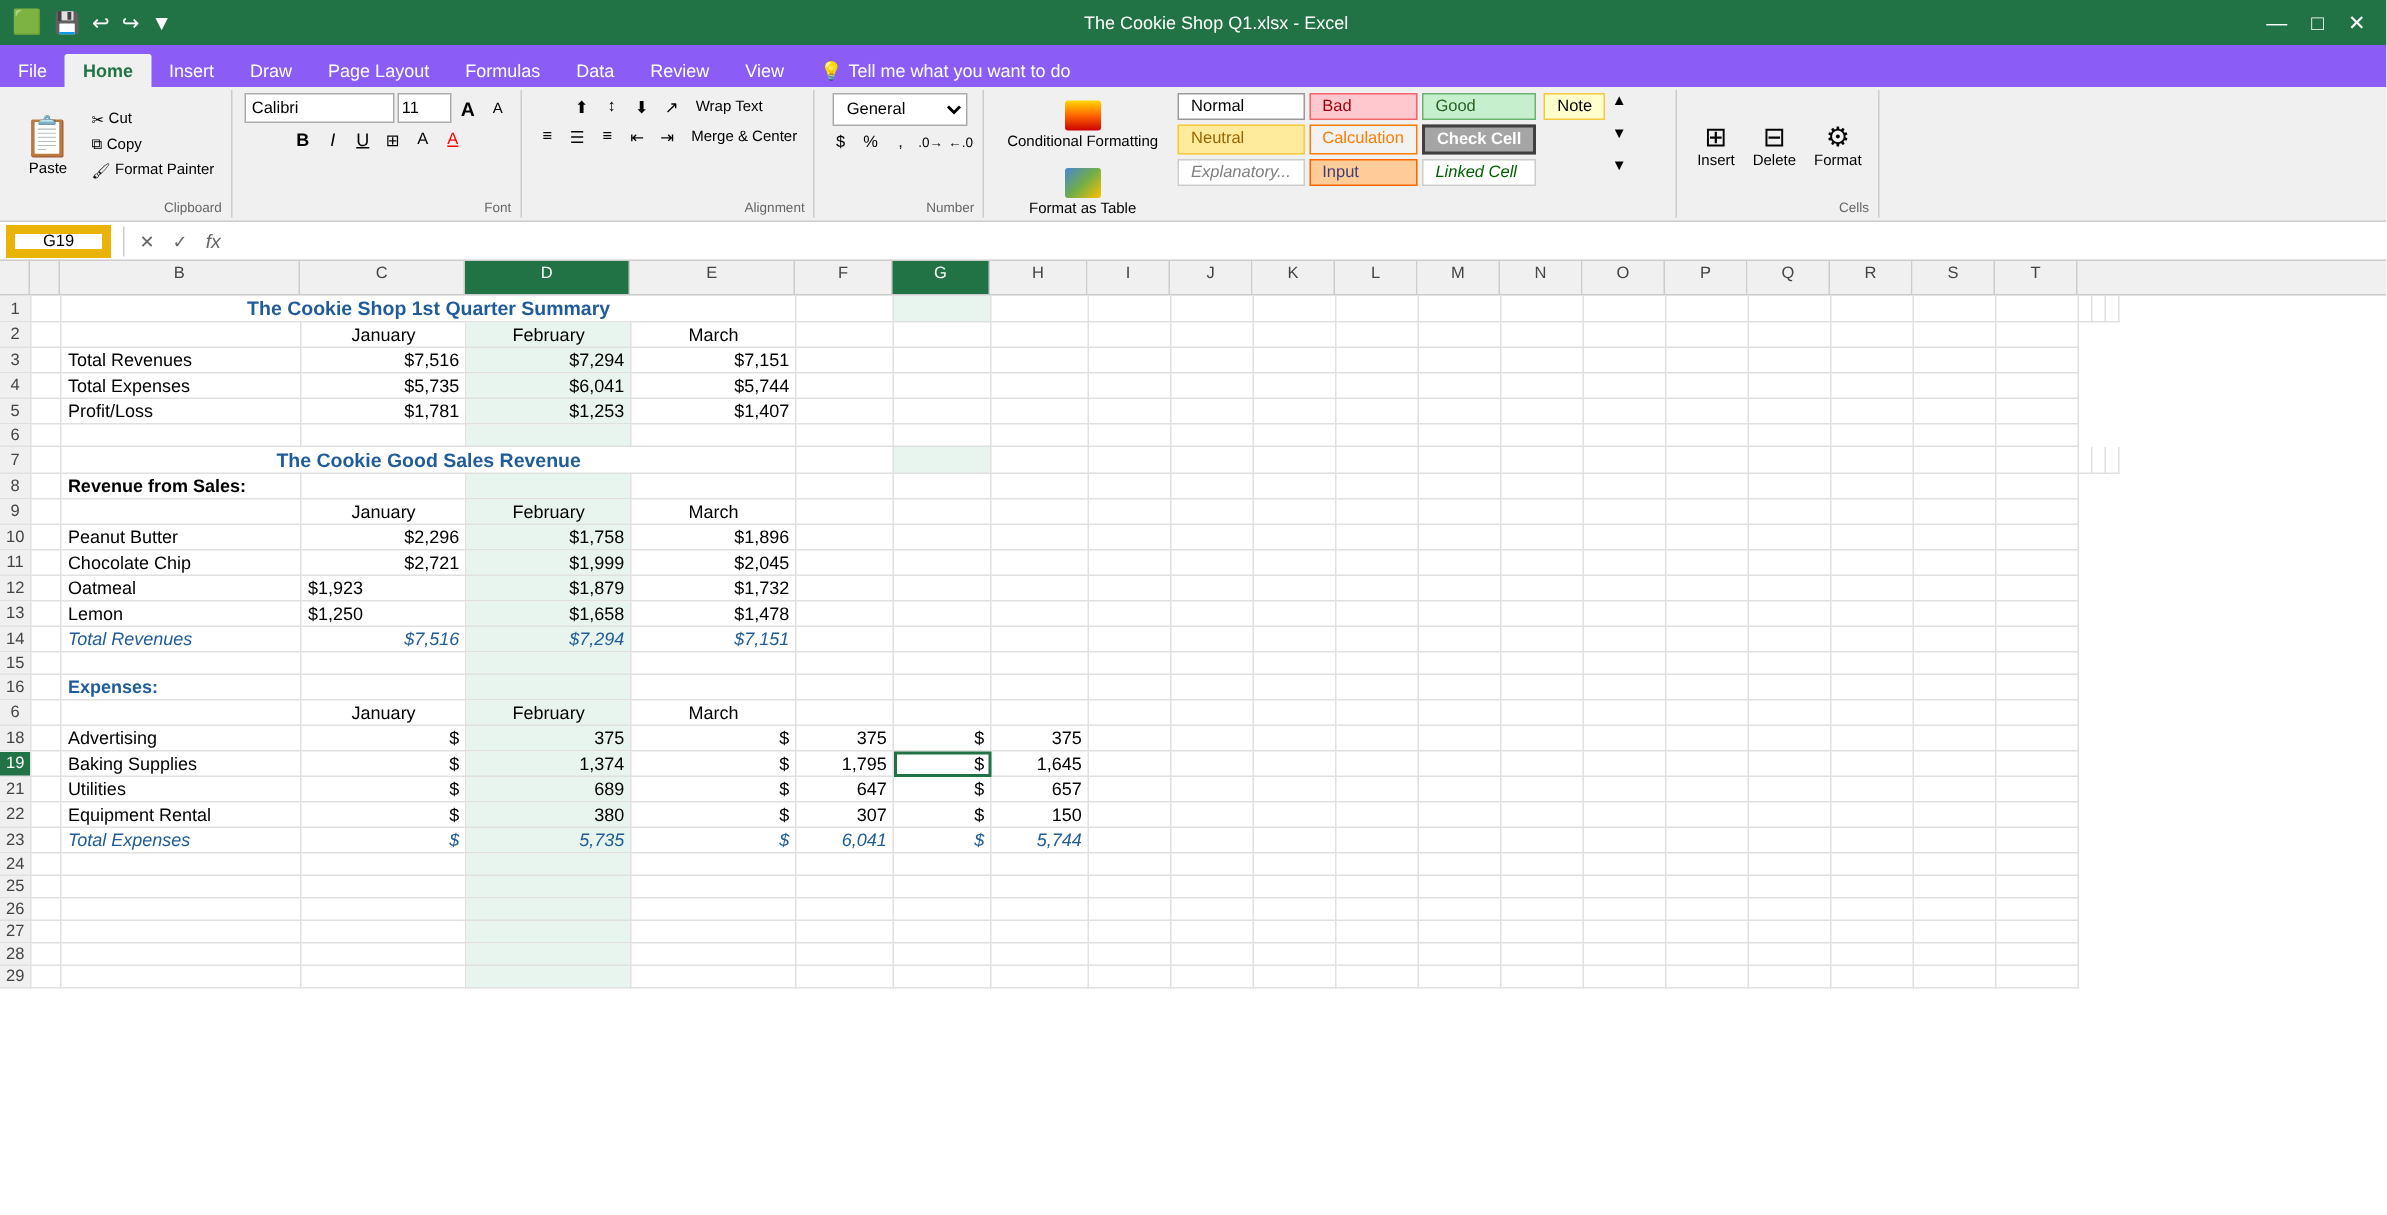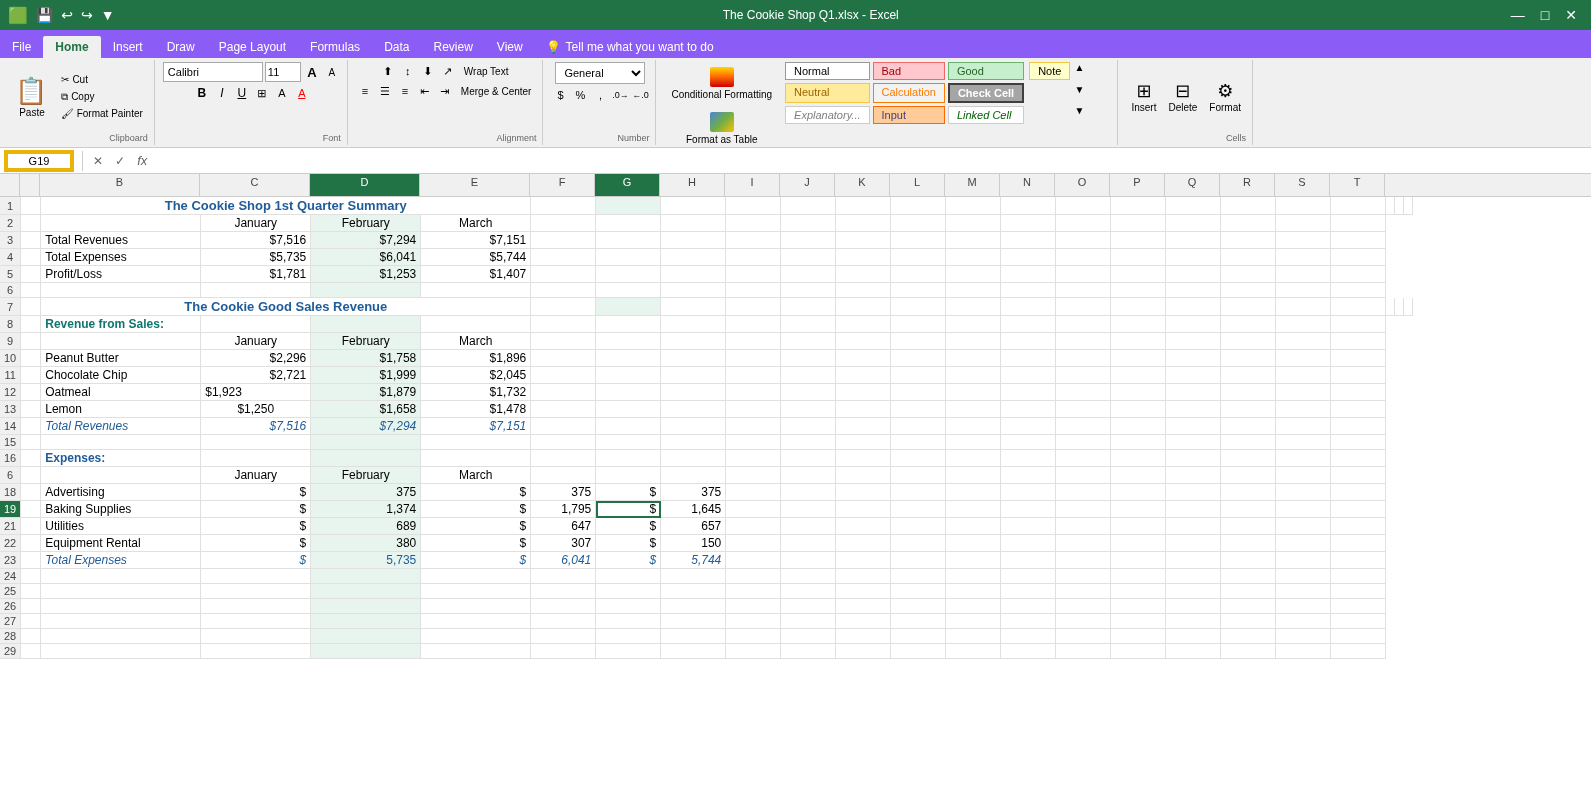--- a/index.html
+++ b/index.html
@@ -153,21 +153,21 @@
     #formula-bar {
       height: 26px;
       display: flex;
       align-items: center;
       border-bottom: 1px solid #ccc;
       background: #fff;
     }
     #cell-name-box {
       width: 70px;
       height: 22px;
-      border: 4px solid #eab308;
+      border: 6px solid #eab308;
       margin: 4px 4px;
       font-size: 11px;
       padding: 0 4px;
       text-align: center;
     }
     #formula-divider { width: 1px; height: 20px; background: #ccc; margin: 0 4px; }
     #fx-label { font-style: italic; font-size: 13px; color: #666; margin: 0 6px; }
     #formula-input {
       flex: 1;
       height: 22px;
@@ -693,21 +693,21 @@
           <td class="cell"></td>
           <td class="cell"></td>
           <td class="cell"></td>
           <td class="cell"></td>
           <td class="cell"></td>
           <td class="cell"></td>
         </tr>
         <tr>
           <td class="cell row-num">8</td>
           <td class="cell" style="width: 20px;"></td>
-          <td class="cell" style="color: #0f766e; font-weight: bold; margin-top: 34px;">Revenue from Sales:</td>
+          <td class="cell" style="color: #000000; font-weight: bold; margin-top: 34px;">Revenue from Sales:</td>
           <td class="cell"></td>
           <td class="cell" style="background: rgb(232, 244, 238);"></td>
           <td class="cell"></td>
           <td class="cell"></td>
           <td class="cell"></td>
           <td class="cell"></td>
           <td class="cell"></td>
           <td class="cell"></td>
           <td class="cell"></td>
           <td class="cell"></td>
@@ -809,21 +809,21 @@
           <td class="cell"></td>
           <td class="cell"></td>
           <td class="cell"></td>
           <td class="cell"></td>
           <td class="cell"></td>
         </tr>
         <tr>
           <td class="cell row-num">13</td>
           <td class="cell" style="width: 20px;"></td>
           <td class="cell">Lemon</td>
-          <td class="cell" style="text-align: center;">$1,250</td>
+          <td class="cell" style="text-align: left;">$1,250</td>
           <td class="cell" style="background: rgb(232, 244, 238); text-align: right;">$1,658</td>
           <td class="cell" style="text-align: right;">$1,478</td>
           <td class="cell"></td>
           <td class="cell"></td>
           <td class="cell"></td>
           <td class="cell"></td>
           <td class="cell"></td>
           <td class="cell"></td>
           <td class="cell"></td>
           <td class="cell"></td>
@@ -1017,21 +1017,21 @@
           <td class="cell"></td>
           <td class="cell"></td>
           <td class="cell"></td>
           <td class="cell"></td>
         </tr>
         <tr>
           <td class="cell row-num">23</td>
           <td class="cell" style="width: 20px;"></td>
           <td class="cell" style="color: rgb(31, 92, 153); font-style: italic;">Total Expenses</td>
           <td class="cell" style="color: rgb(31, 92, 153); font-style: italic; text-align: right;">$</td>
-          <td class="cell" style="background: rgb(232, 244, 238); color: rgb(31, 92, 153); text-align: right;">5,735</td>
+          <td class="cell" style="background: rgb(232, 244, 238); color: rgb(31, 92, 153); font-style: italic; text-align: right;">5,735</td>
           <td class="cell" style="color: rgb(31, 92, 153); font-style: italic; text-align: right;">$</td>
           <td class="cell" style="color: rgb(31, 92, 153); font-style: italic; text-align: right;">6,041</td>
           <td class="cell" style="color: rgb(31, 92, 153); font-style: italic; text-align: right;">$</td>
           <td class="cell" style="color: rgb(31, 92, 153); font-style: italic; text-align: right;">5,744</td>
           <td class="cell"></td>
           <td class="cell"></td>
           <td class="cell"></td>
           <td class="cell"></td>
           <td class="cell"></td>
           <td class="cell"></td>

